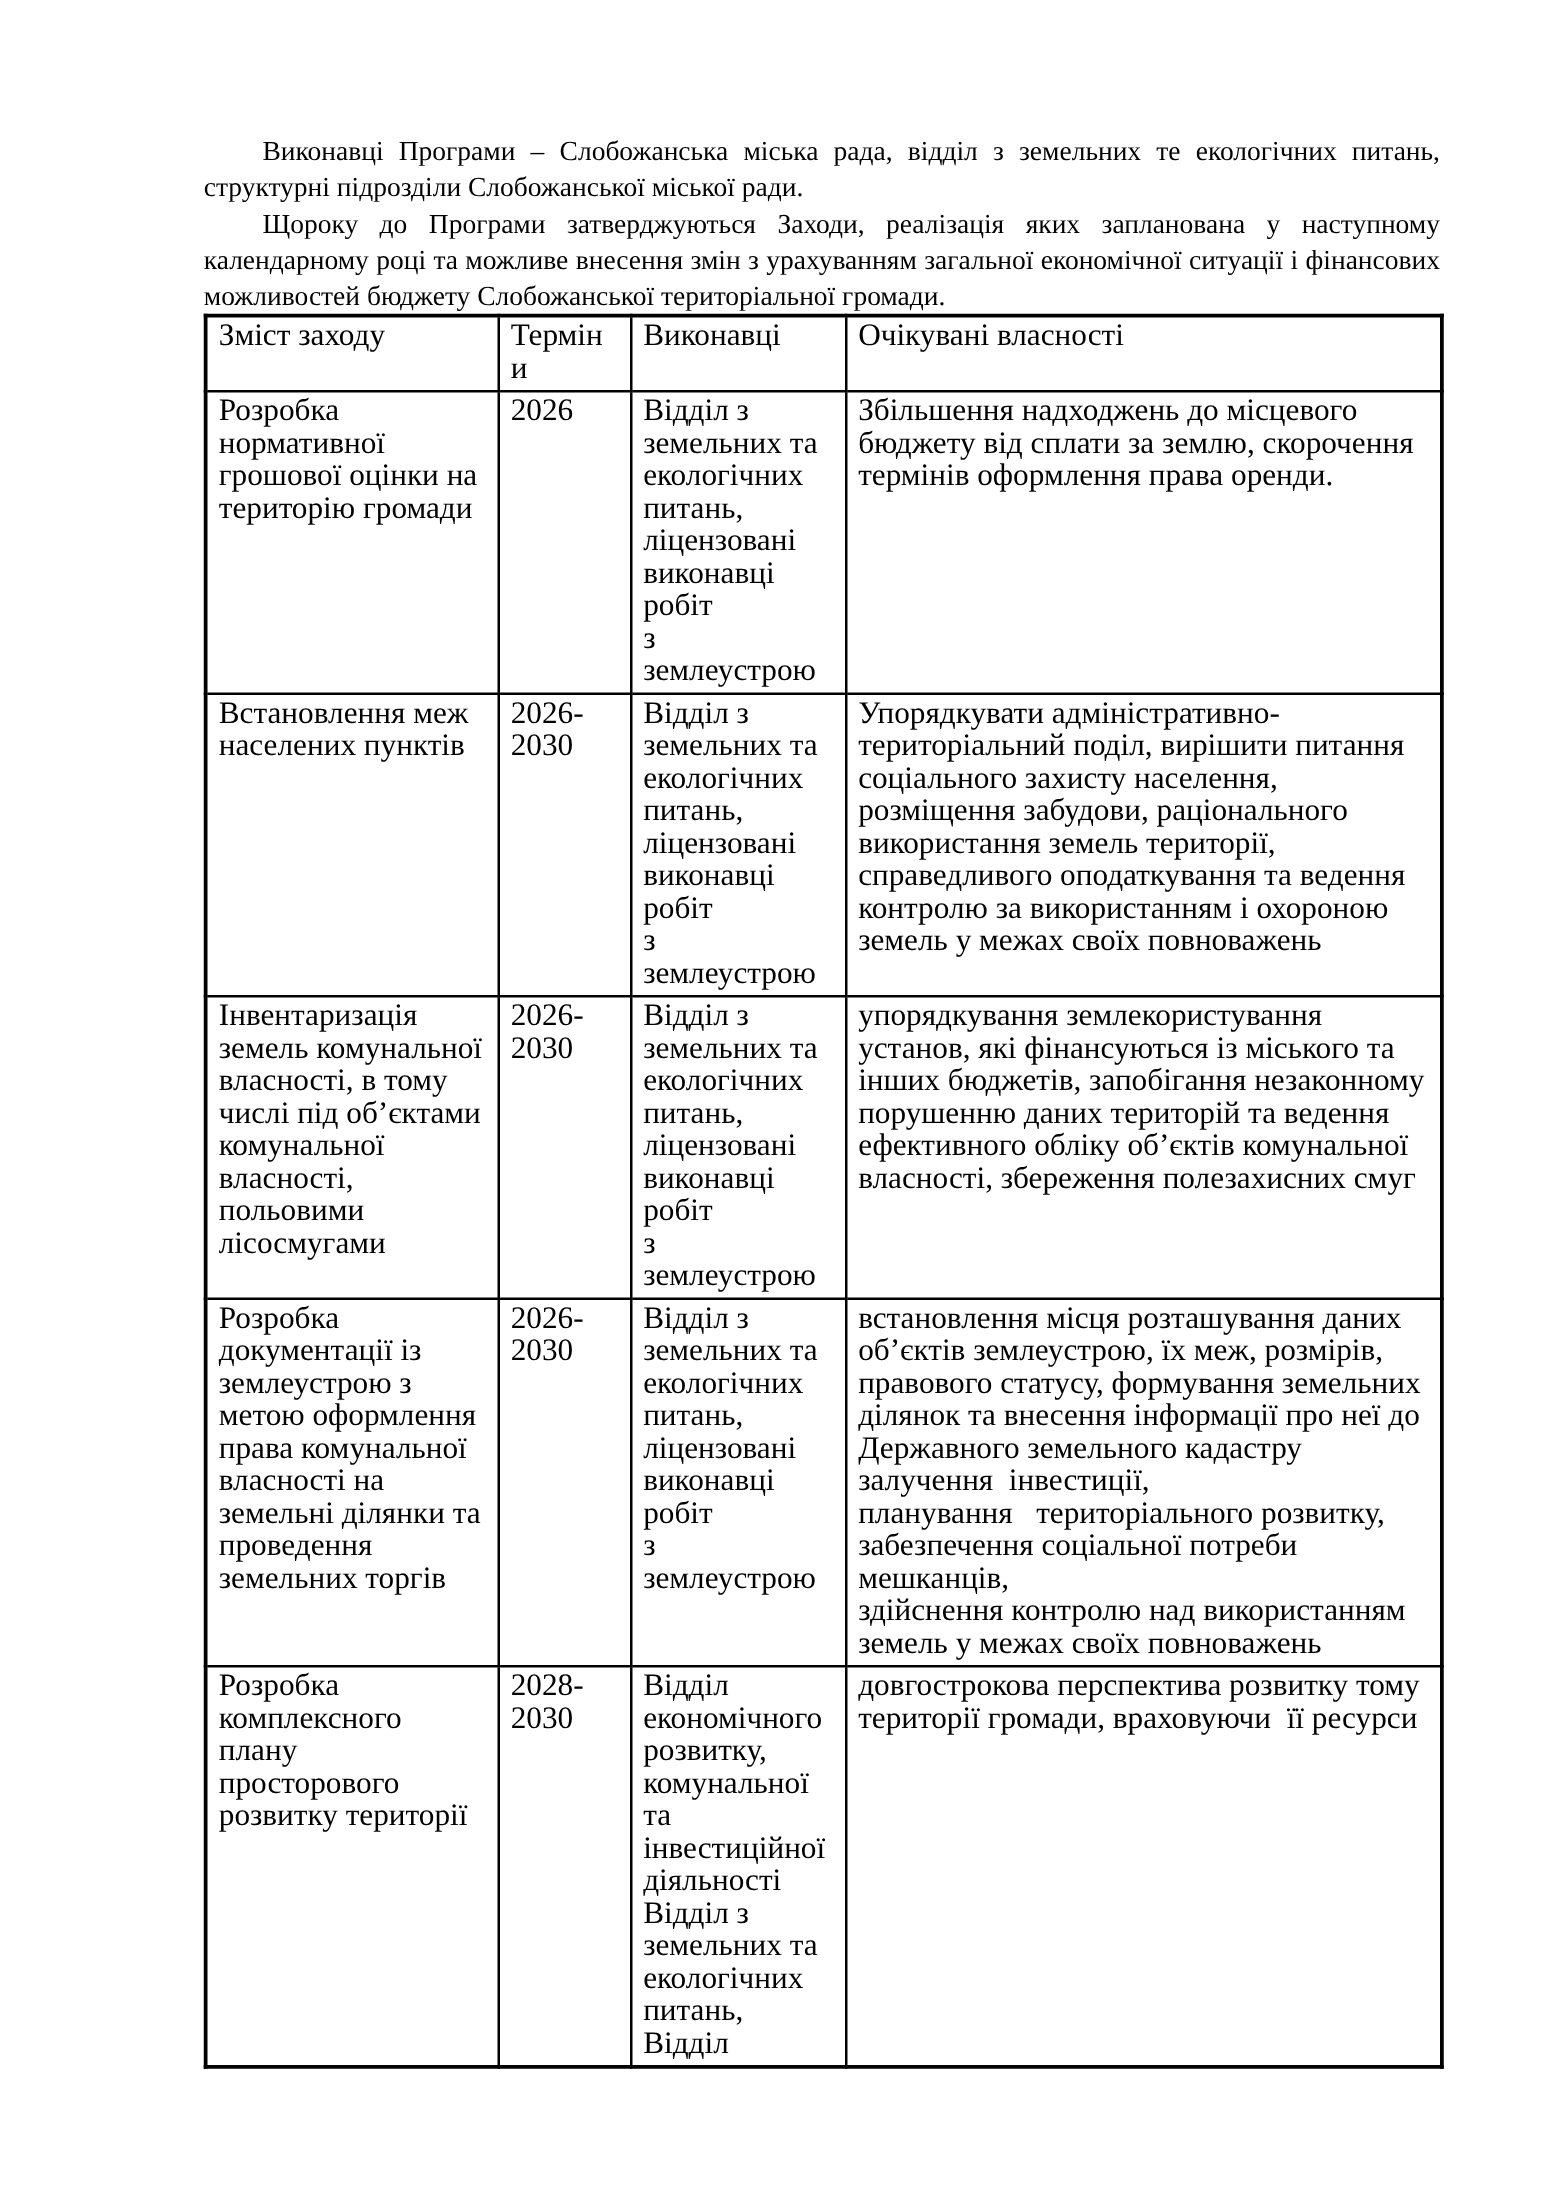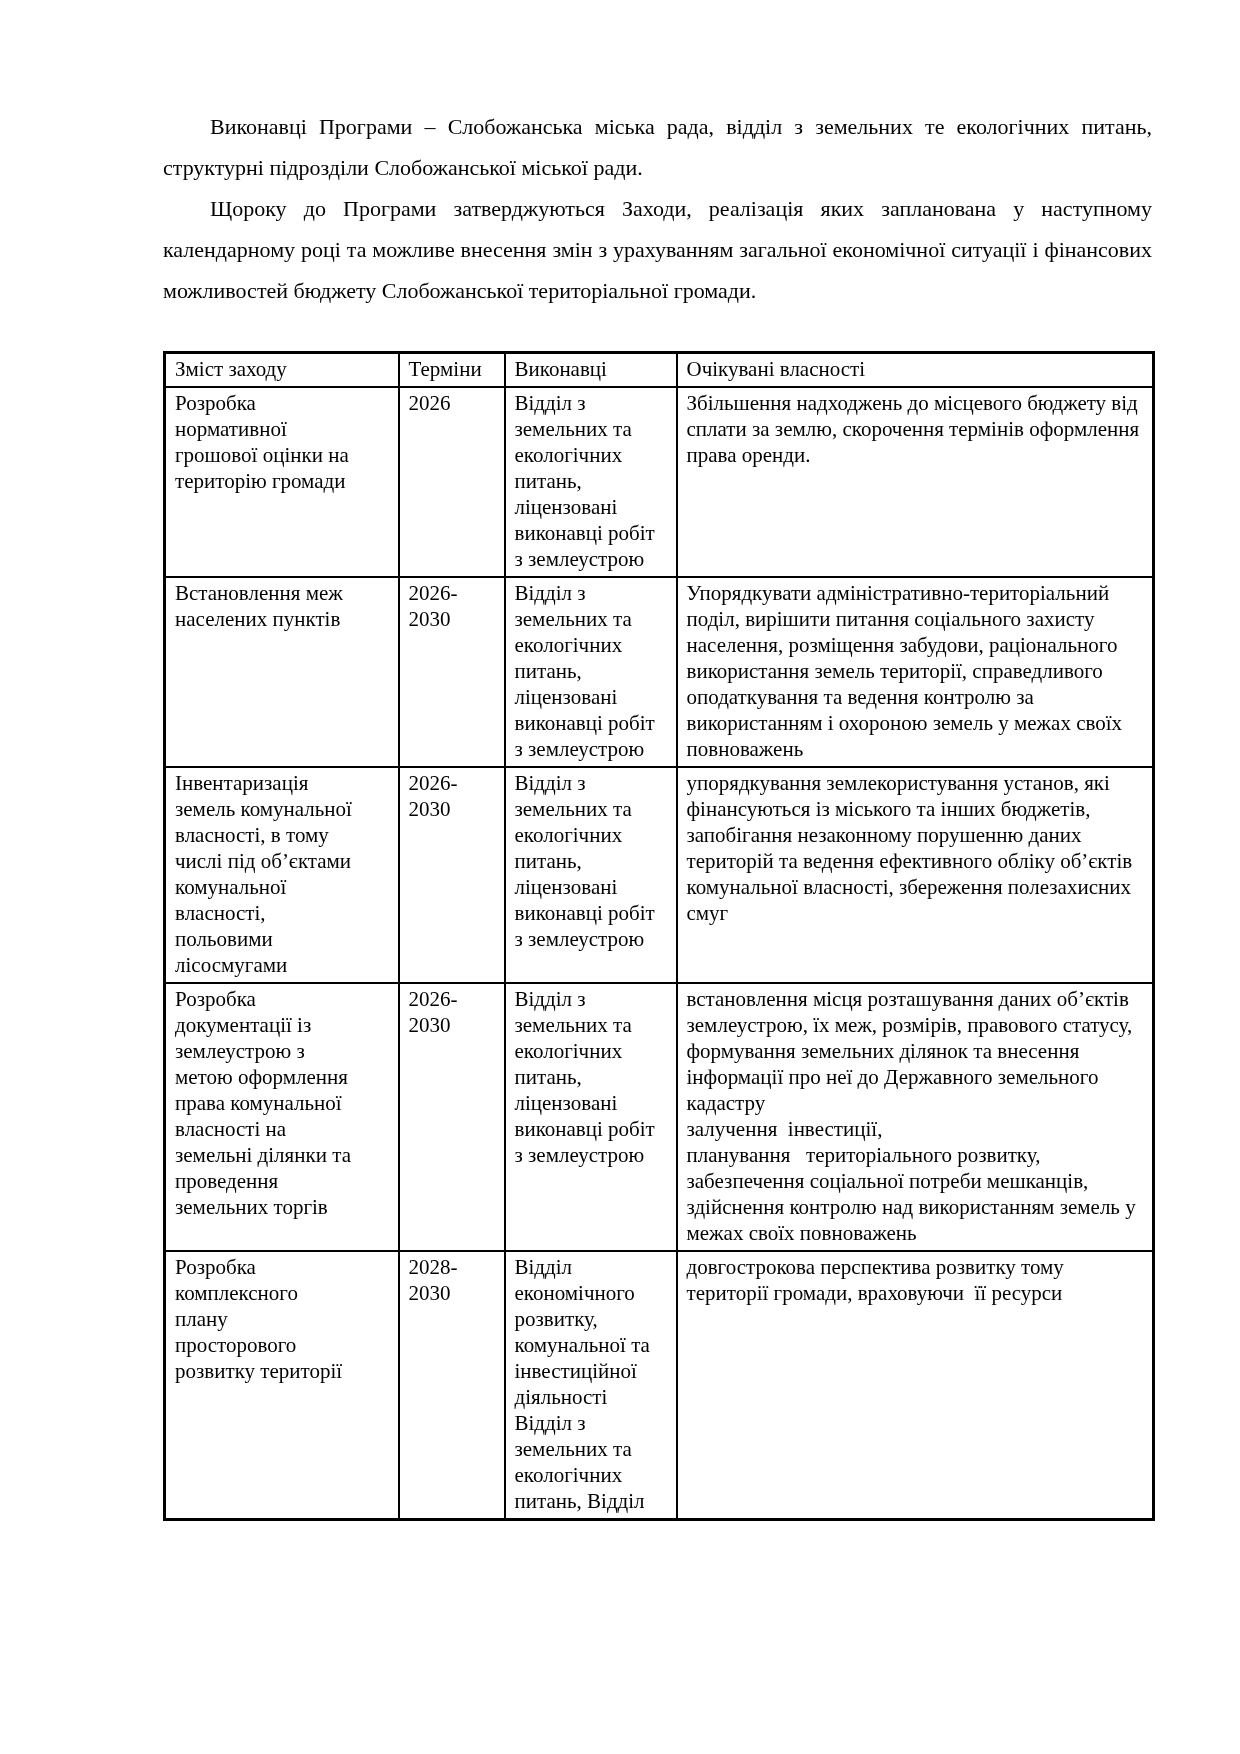--- a/index.html
+++ b/index.html
@@ -4,30 +4,30 @@
 <style>
   html,body{margin:0;padding:0;background:#ffffff;}
   .page{
     width:1240px;height:1754px;background:#ffffff;color:#000;
     font-family:"Liberation Serif","DejaVu Serif",serif;
     box-sizing:border-box;
     padding:106px 88px 0 163px;
     overflow:hidden;
   }
   .para{
-    font-size:22px;line-height:41px;text-align:justify;
+    font-size:22px;line-height:29px;text-align:justify;
     text-indent:47px;margin:0;
   }
   .heading{
     margin-top:27px;margin-bottom:26px;
     font-weight:bold;font-size:22px;line-height:29px;text-align:center;
   }
   table.plan{
     border-collapse:collapse;table-layout:fixed;width:989px;
-    font-size:21px;line-height:26px;margin-top:40px;
+    font-size:25px;line-height:26px;
   }
   table.plan col.c1{width:234px}
   table.plan col.c2{width:106px}
   table.plan col.c3{width:172px}
   table.plan col.c4{width:477px}
   table.plan th,table.plan td{
     border:2px solid #000;
     vertical-align:top;text-align:left;
     padding:2px 8px 4px 9px;
     font-weight:normal;

